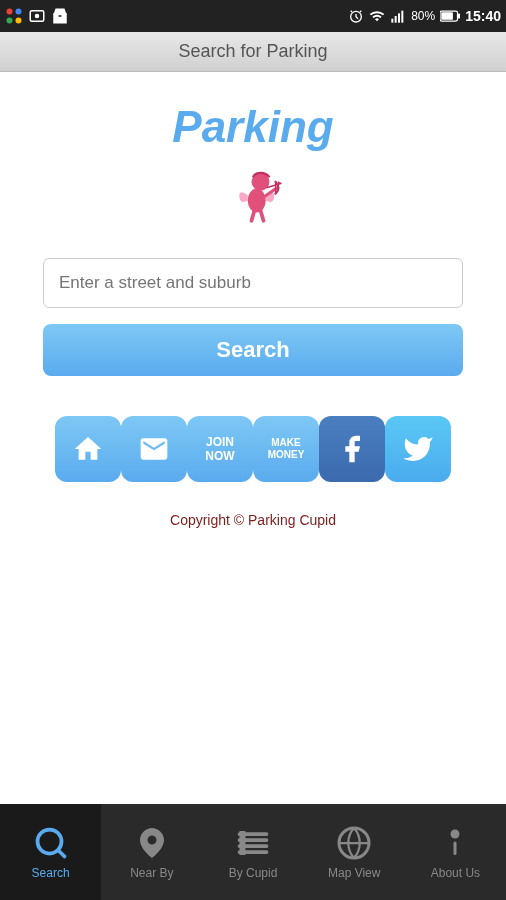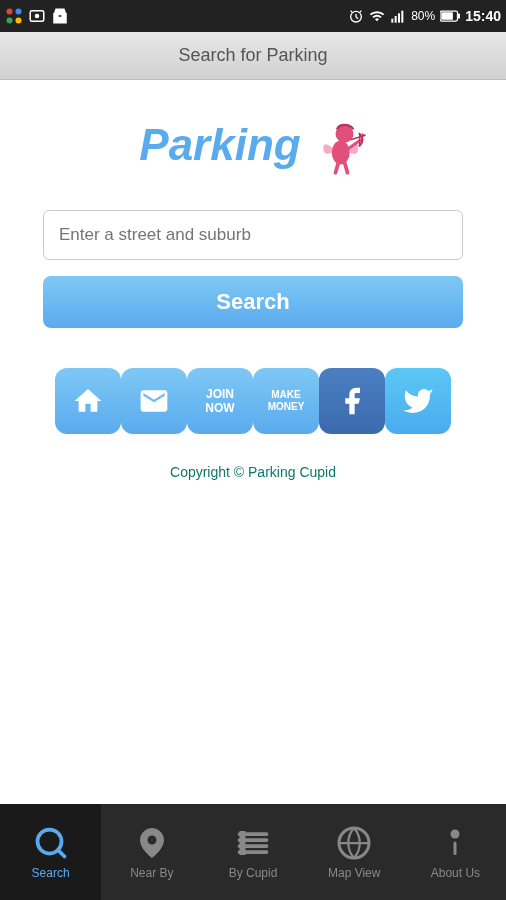--- a/index.html
+++ b/index.html
@@ -31,21 +31,21 @@
     .status-icons-right {
       display: flex;
       align-items: center;
       gap: 5px;
       font-size: 13px;
     }
 
     
     .title-bar {
       background: linear-gradient(to bottom, #e8e8e8, #d0d0d0);
-      height: 48px;
+      height: 40px;
       display: flex;
       align-items: center;
       justify-content: center;
       border-bottom: 1px solid #bbb;
     }
     .title-bar-text {
       font-size: 18px;
       color: #555;
       font-weight: normal;
     }
@@ -58,20 +58,21 @@
       flex-direction: column;
       align-items: center;
     }
 
     
     .logo-container {
       display: flex;
       align-items: center;
       margin-bottom: 30px;
       gap: 6px;
+      flex-direction: column;
     }
     .logo-text {
       font-size: 44px;
       color: #5aabee;
       font-weight: bold;
       font-style: italic;
     }
 
     
     .search-input {
@@ -130,21 +131,21 @@
     .facebook-btn {
       background: linear-gradient(to bottom, #4a7fc1, #3b6aad);
     }
     .twitter-btn {
       background: linear-gradient(to bottom, #5bc8f5, #4aabee);
     }
 
     
     .copyright {
       font-size: 14px;
-      color: #0f766e;
+      color: #7f1d1d;
       text-align: center;
     }
 
     
     .bottom-nav {
       position: absolute;
       bottom: 0;
       left: 0;
       width: 506px;
       height: 96px;

